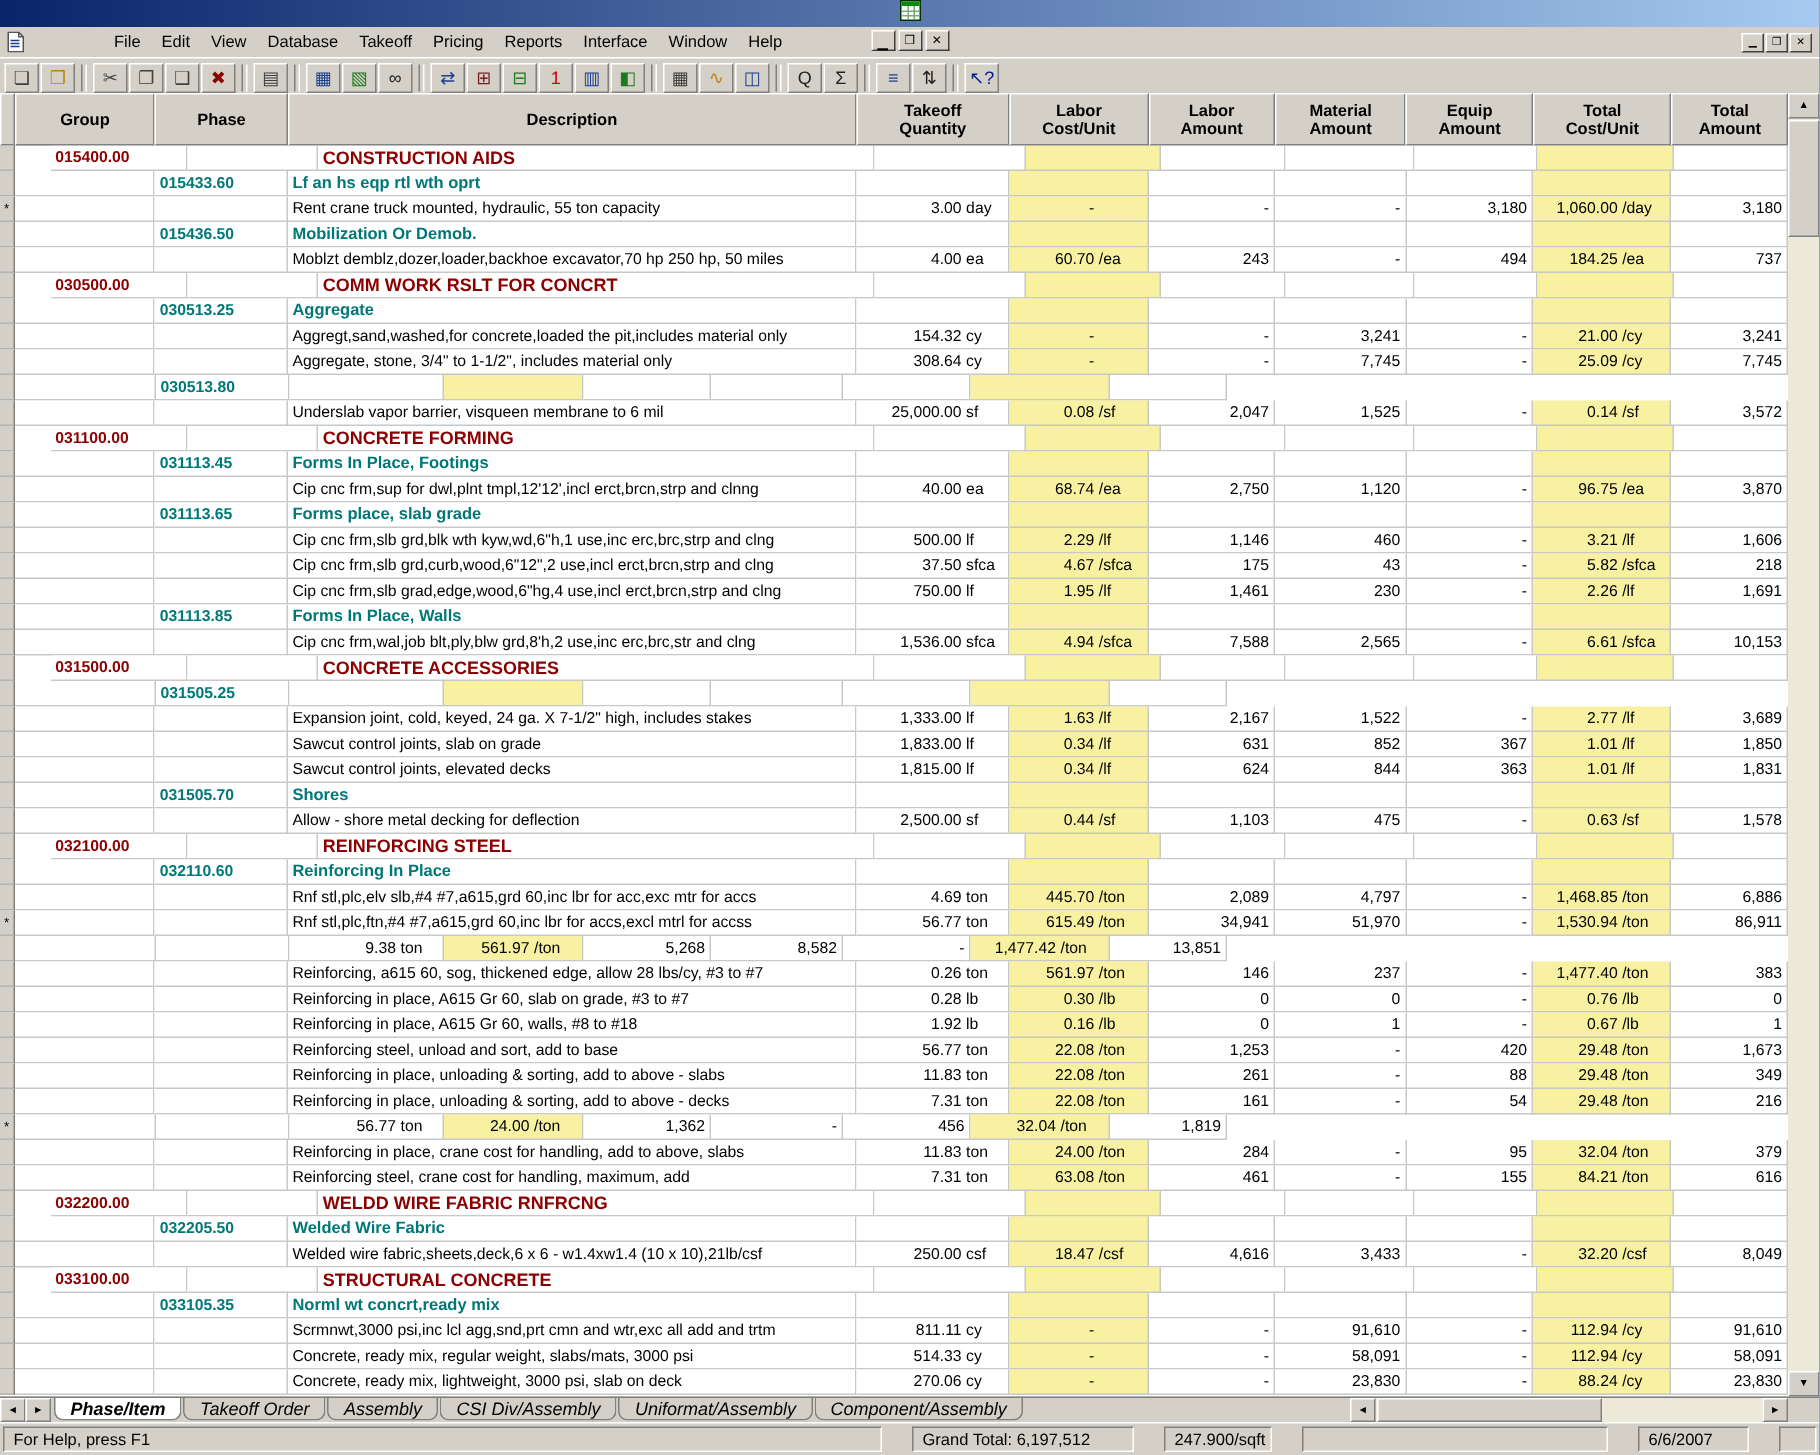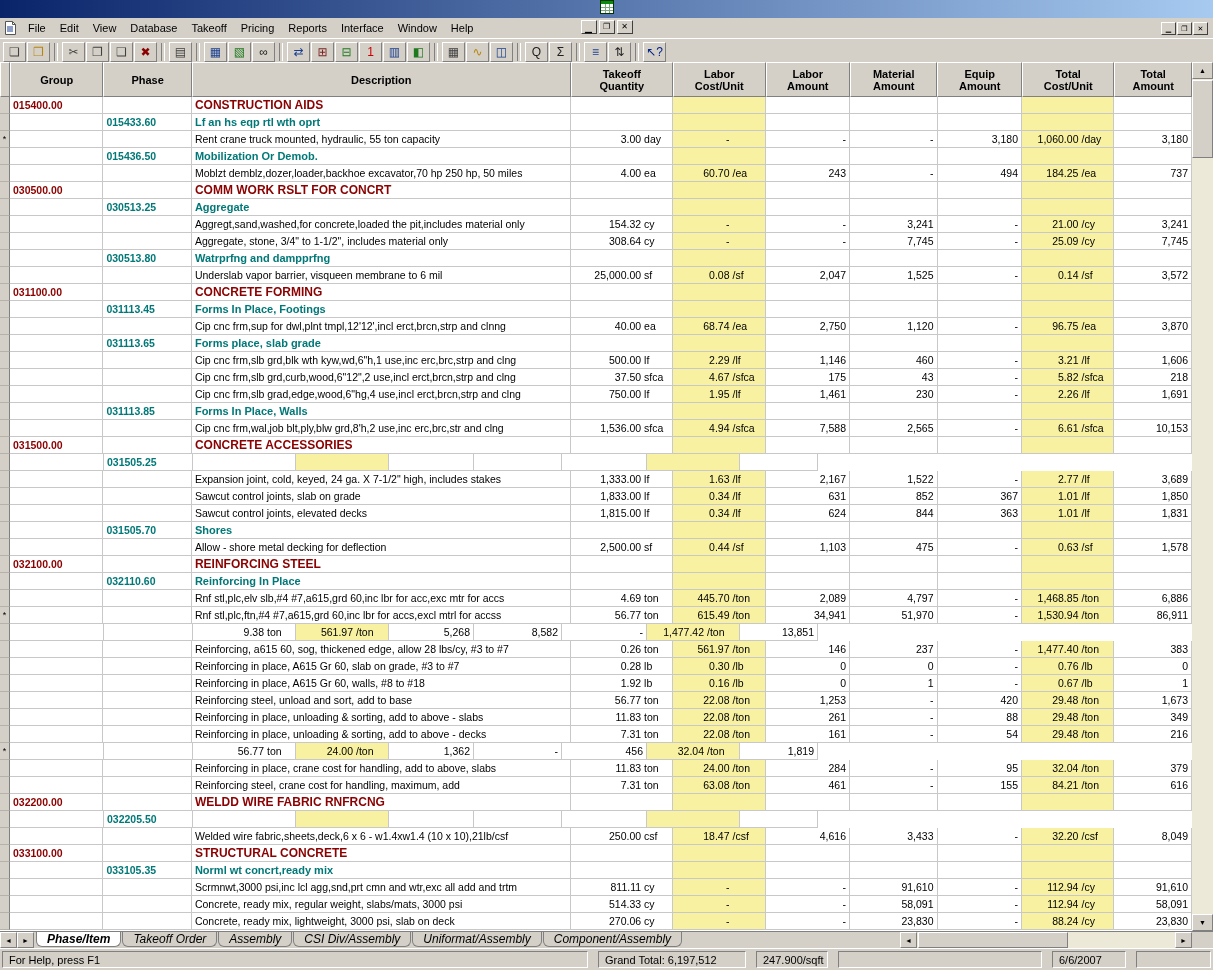--- a/index.html
+++ b/index.html
@@ -11,21 +11,21 @@
   .titlebar{height:18px;background:linear-gradient(90deg,var(--tb1,#0a246a),var(--tb2,#a6caf0));
     display:flex;align-items:center;padding:0 2px;gap:3px;flex-direction:column;}
   .app-icon{width:14px;height:14px;flex:none;}
   .title-text{flex:1;color:#fff;font-weight:bold;font-size:12px;white-space:nowrap;overflow:hidden;}
   .cap{display:flex;gap:2px;flex:none;}
   .cap-btn{width:16px;height:14px;background:#d4d0c8;border:1px solid;border-color:#fff #404040 #404040 #fff;
     display:flex;align-items:center;justify-content:center;font-size:8px;line-height:1;padding:0;font-family:inherit;}
   .cap-btn .lowdash{font-size:9px;transform:translateY(1px);}
 
   
-  .menubar{height:20px;display:flex;align-items:center;padding:0 2px;}
+  .menubar{height:20px;display:flex;align-items:center;padding:0 2px;gap:48px;}
   .doc-icon{width:14px;height:14px;margin:0 4px 0 1px;flex:none;}
   #menu-items{display:flex;}
   .menu-item{padding:3px 7px;cursor:default;}
   .mdi-cap{margin-left:auto;display:flex;gap:1px;padding-right:3px;}
   .mdi-btn{width:15px;height:13px;background:#d4d0c8;border:1px solid;border-color:#fff #404040 #404040 #fff;
     display:flex;align-items:center;justify-content:center;font-size:7px;line-height:1;padding:0;font-family:inherit;}
 
   
   .toolbar{height:24px;display:flex;align-items:center;padding:1px 3px;gap:1px;
     border-top:1px solid #fff;border-bottom:1px solid #808080;background:#d4d0c8;}
@@ -50,21 +50,21 @@
   .col-group{width:94px}.col-phase{width:89px}.col-desc{width:381px}.col-qty{width:103px}
   .col-lcu{width:93px}.col-lam{width:85px}.col-mam{width:88px}.col-eam{width:85px}
   .col-tcu{width:93px}.col-tam{width:78px}
   .yellow{background:var(--hl,#f7f1a1);}
   .desc,.code{padding-left:3px;}
   .num{flex:1;text-align:right;}
   .unit{text-align:left;padding-left:3px;}
   .u30{width:28px;flex:none;}
   .u34{width:32px;flex:none;}
   .amt{flex:1;text-align:right;padding-right:3px;}
-  .g .col-group{color:var(--grp,#8b0000);font-weight:bold;}
+  .g .col-group{color:var(--grp,#8b0000);font-weight:bold;margin-left:24px;}
   .g .col-desc{color:var(--grp,#8b0000);font-weight:bold;font-size:12px;}
   .p .col-phase{color:var(--ph,#007878);font-weight:bold;}
   .p .col-desc{color:var(--ph,#007878);font-weight:bold;font-size:11px;}
 
   
   .vscroll{position:absolute;top:62px;right:0;width:21px;height:869px;background:#ece9d8;}
   .sb-btn{position:absolute;left:0;width:21px;height:17px;background:#d4d0c8;border:1px solid;
     border-color:#fff #808080 #808080 #fff;display:flex;align-items:center;justify-content:center;
     font-size:7px;box-sizing:border-box;padding:0;font-family:inherit;}
   .sb-up{top:0}.sb-down{bottom:0}
@@ -83,21 +83,21 @@
   .hscroll{margin-left:auto;display:flex;width:292px;background:#ece9d8;flex:none;}
   .hs-track{flex:1;position:relative;}
   .hs-thumb{position:absolute;left:1px;top:0;width:150px;height:16px;background:#d4d0c8;border:1px solid;
     border-color:#fff #808080 #808080 #fff;box-sizing:border-box;}
   .hs-btn{width:17px;height:16px;flex:none;background:#d4d0c8;border:1px solid;border-color:#fff #808080 #808080 #fff;
     display:flex;align-items:center;justify-content:center;font-size:7px;box-sizing:border-box;padding:0;font-family:inherit;}
   .corner{width:21px;flex:none;background:#d4d0c8;}
 
   
   .statusbar{position:absolute;top:948px;left:0;width:1213px;height:22px;background:#d4d0c8;
-    display:flex;gap:10px;padding:2px;box-sizing:border-box;border-top:1px solid #fff;}
+    display:flex;gap:20px;padding:2px;box-sizing:border-box;border-top:1px solid #fff;}
   .panel{box-sizing:border-box;border:1px solid;border-color:#808080 #fff #fff #808080;
     padding:1px 6px;font-size:11px;display:flex;align-items:center;white-space:nowrap;overflow:hidden;background:#d4d0c8;}
   .p-help{width:586px}.p-grand{width:148px}.p-sqft{width:72px}.p-blank1{width:204px}.p-date{width:74px}.p-fill{flex:1}
 </style>
 </head>
 <body>
 
 <div id="window">
 
   <div class="titlebar">
@@ -529,21 +529,20 @@
             <span class="unit u34">/cy</span>
           </div>
           <div class="cell col-tam">
             <span class="amt">7,745</span>
           </div>
         </div>
         <div class="grow p">
           <div class="cell mcell"></div>
           <div class="cell col-group code"></div>
           <div class="cell col-phase code">030513.80</div>
-          <div class="cell col-desc desc">Watrprfng and dampprfng</div>
           <div class="cell col-qty">
             <span class="num"></span>
             <span class="unit u30"></span>
           </div>
           <div class="cell col-lcu yellow">
             <span class="num"></span>
             <span class="unit u34"></span>
           </div>
           <div class="cell col-lam">
             <span class="amt"></span>
@@ -1520,20 +1519,21 @@
             <span class="unit u34"></span>
           </div>
           <div class="cell col-tam">
             <span class="amt"></span>
           </div>
         </div>
         <div class="grow p">
           <div class="cell mcell"></div>
           <div class="cell col-group code"></div>
           <div class="cell col-phase code">032205.50</div>
+          <div class="cell col-desc desc">Welded Wire Fabric</div>
           <div class="cell col-qty">
             <span class="num"></span>
             <span class="unit u30"></span>
           </div>
           <div class="cell col-lcu yellow">
             <span class="num"></span>
             <span class="unit u34"></span>
           </div>
           <div class="cell col-lam">
             <span class="amt"></span>

